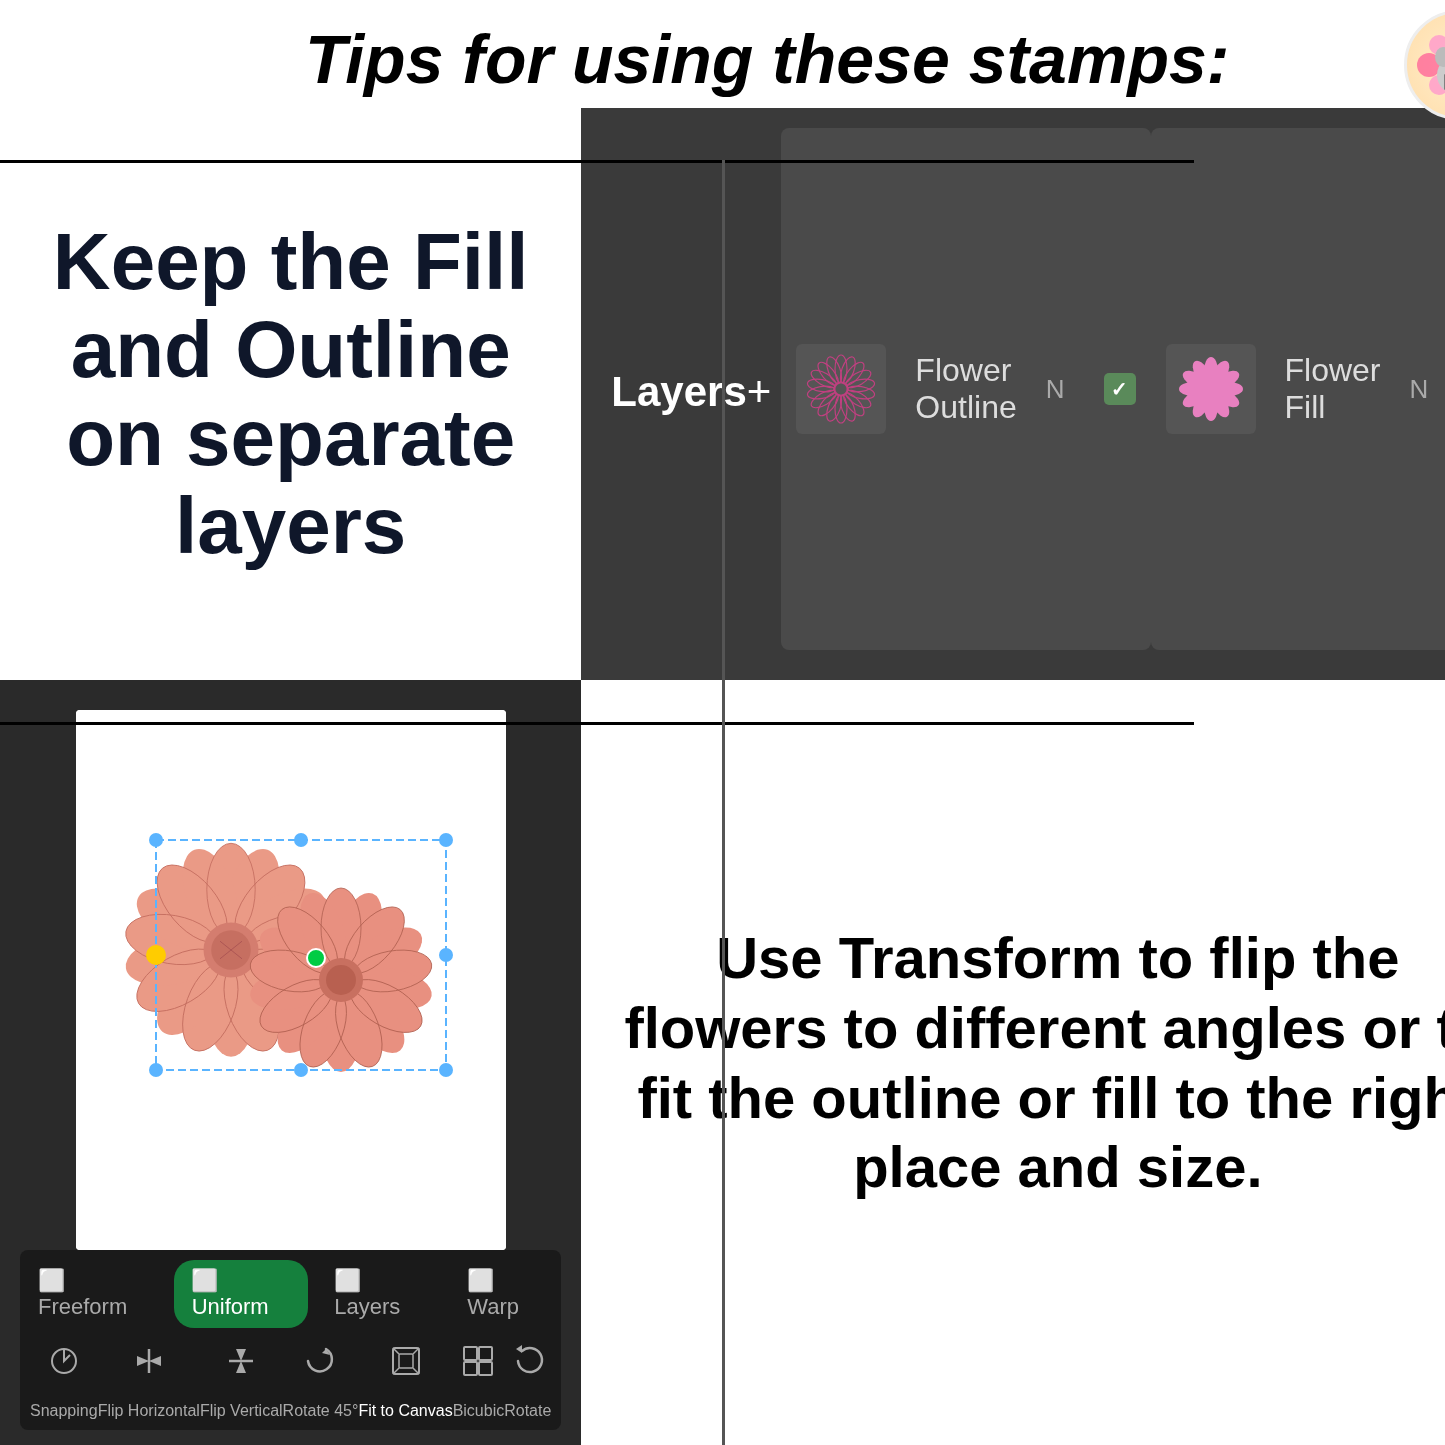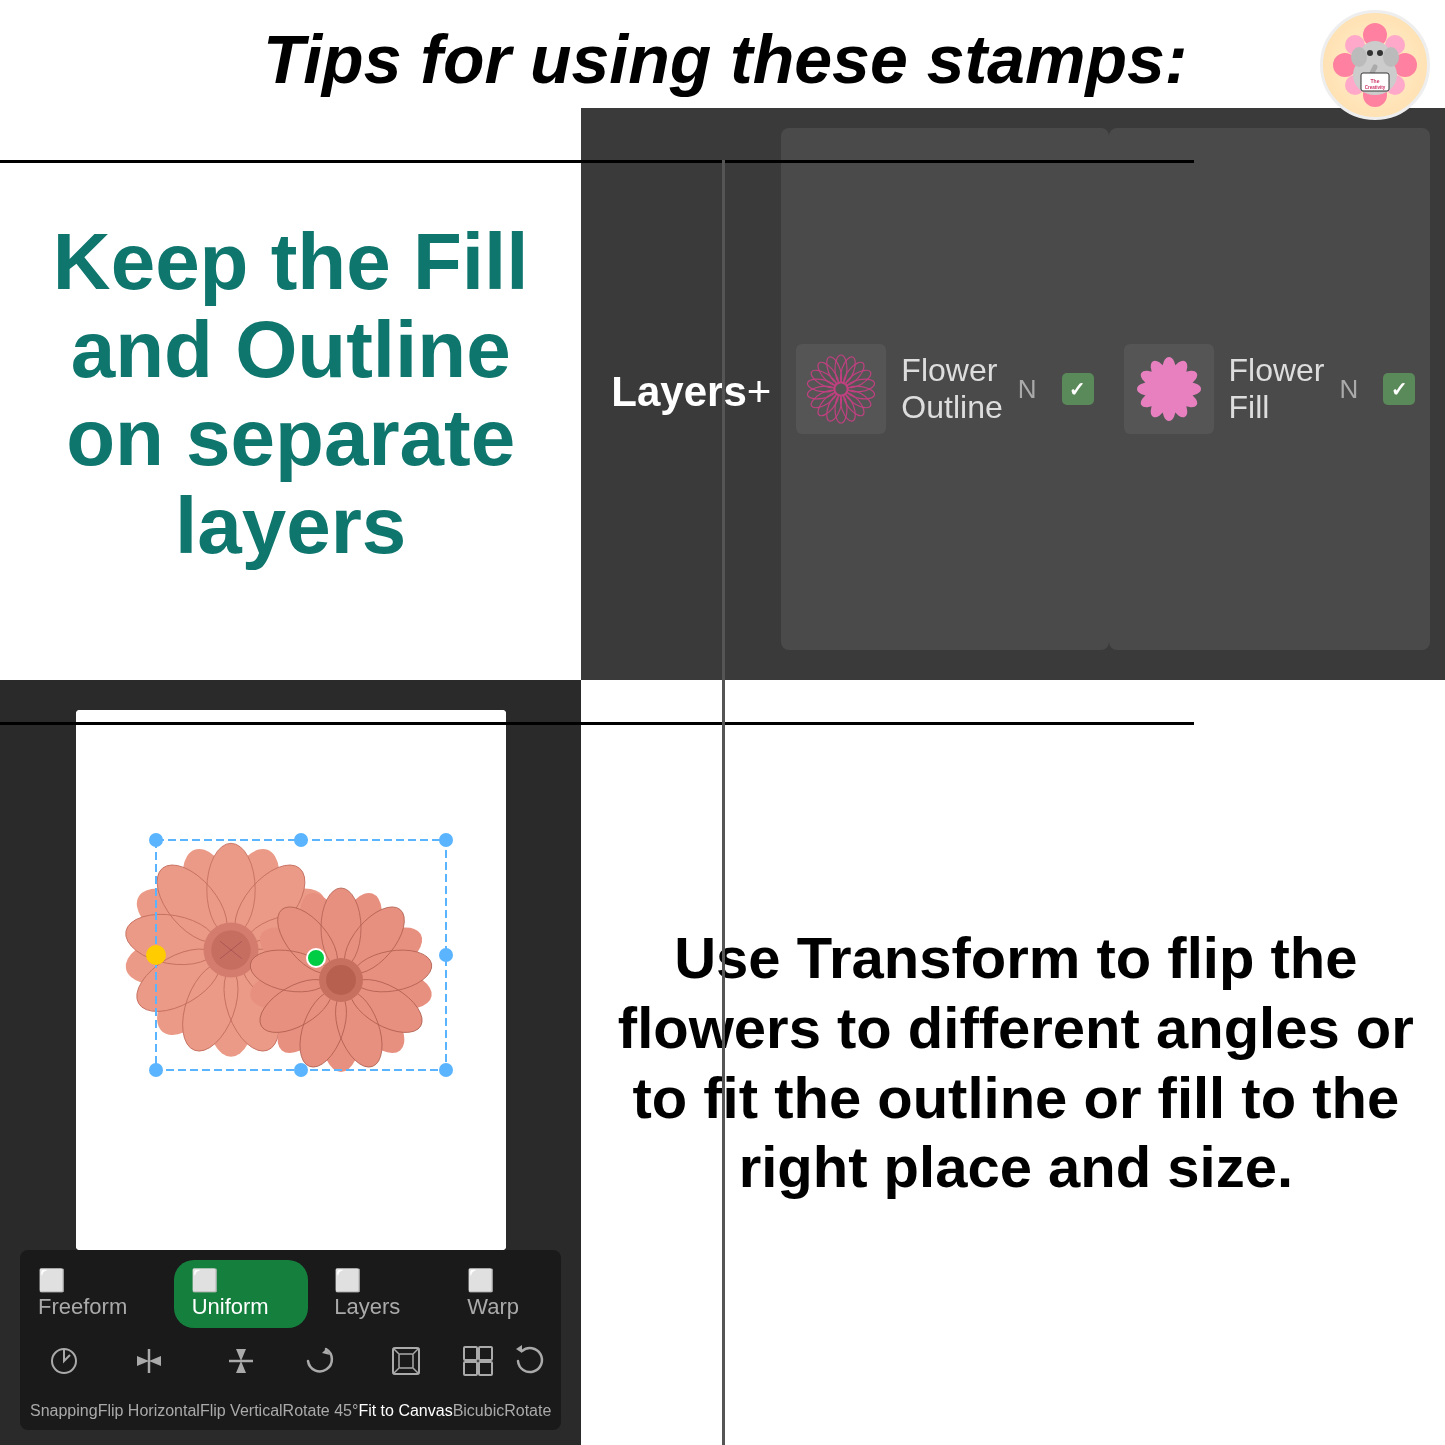--- a/index.html
+++ b/index.html
@@ -64,21 +64,21 @@
       display: flex;
       align-items: center;
       justify-content: center;
       padding: 20px 30px;
     }
 
     .big-text {
       font-family: 'Arial Black', Arial, sans-serif;
       font-weight: 900;
       font-size: 80px;
-      color: #0f766e;
+      color: #0f172a;
       line-height: 1.1;
       text-align: center;
     }
 
     
     .top-right {
       grid-column: 2;
       grid-row: 2;
       background: #3a3a3a;
       display: flex;
@@ -107,21 +107,21 @@
       line-height: 1;
     }
 
     .layer-item {
       background: #4a4a4a;
       border-radius: 8px;
       display: flex;
       align-items: center;
       padding: 15px;
       margin-bottom: 10px;
-      gap: 15px;
+      gap: 29px;
     }
 
     .layer-thumbnail {
       width: 90px;
       height: 90px;
       background: #555;
       border-radius: 6px;
       display: flex;
       align-items: center;
       justify-content: center;

